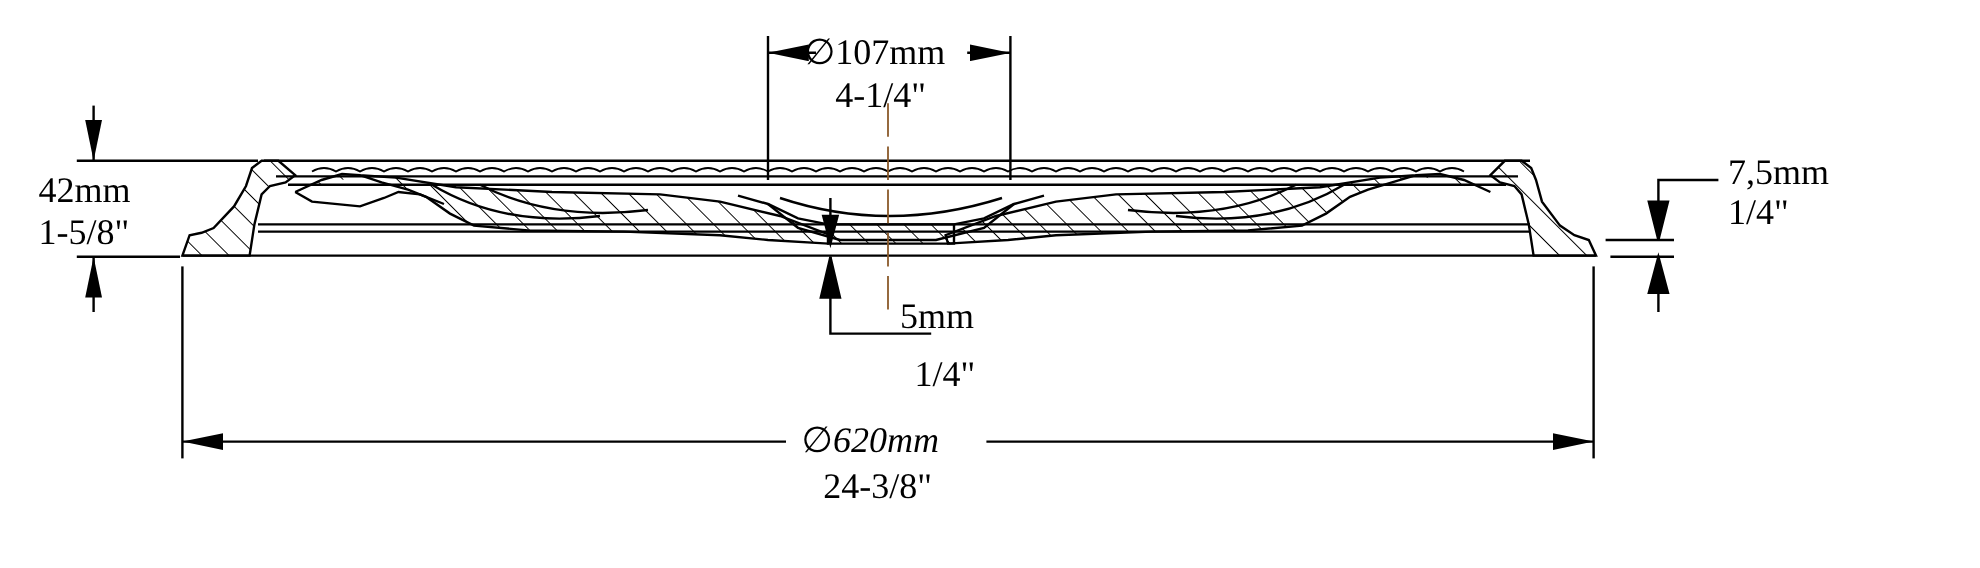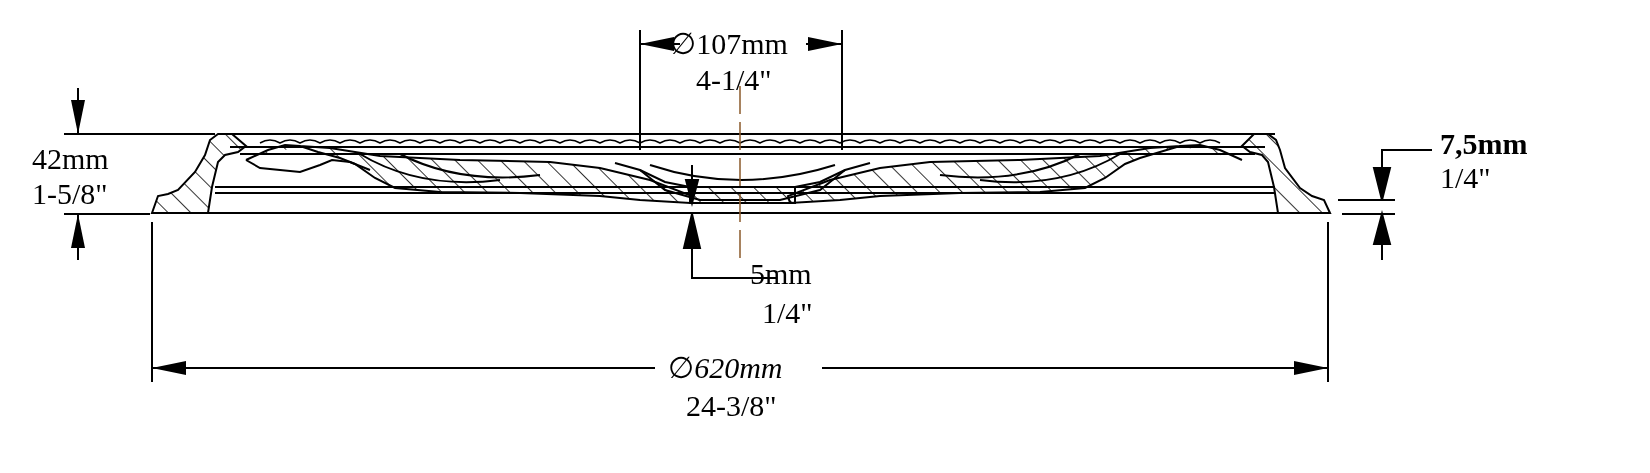--- a/index.html
+++ b/index.html
@@ -97,22 +97,22 @@
 </svg>
 
 <div class="lbl" style="left:670px; top:28px;">
   <span class="sym">∅</span><span>107mm</span>
 </div>
 <div class="lbl" style="left:696px; top:64px;">4-1/4"</div>
 
 <div class="lbl" style="left:32px; top:143px;">42mm</div>
 <div class="lbl" style="left:32px; top:178px;">1-5/8"</div>
 
-<div class="lbl" style="left:1440px; top:128px;font-weight:bold;">7,5mm</div>
+<div class="lbl" style="left:1440px; top:128px;">7,5mm</div>
 <div class="lbl" style="left:1440px; top:162px;">1/4"</div>
 
-<div class="lbl" style="left:750px; top:258px;">5mm</div>
+<div class="lbl" style="left:750px; top:248px;">5mm</div>
 <div class="lbl" style="left:762px; top:297px;">1/4"</div>
 
 <div class="lbl" style="left:668px; top:352px;font-style:italic;">
   <span class="sym">∅</span><span>620mm</span>
 </div>
 <div class="lbl" style="left:686px; top:390px;">24-3/8"</div>
 
 </body></html>

